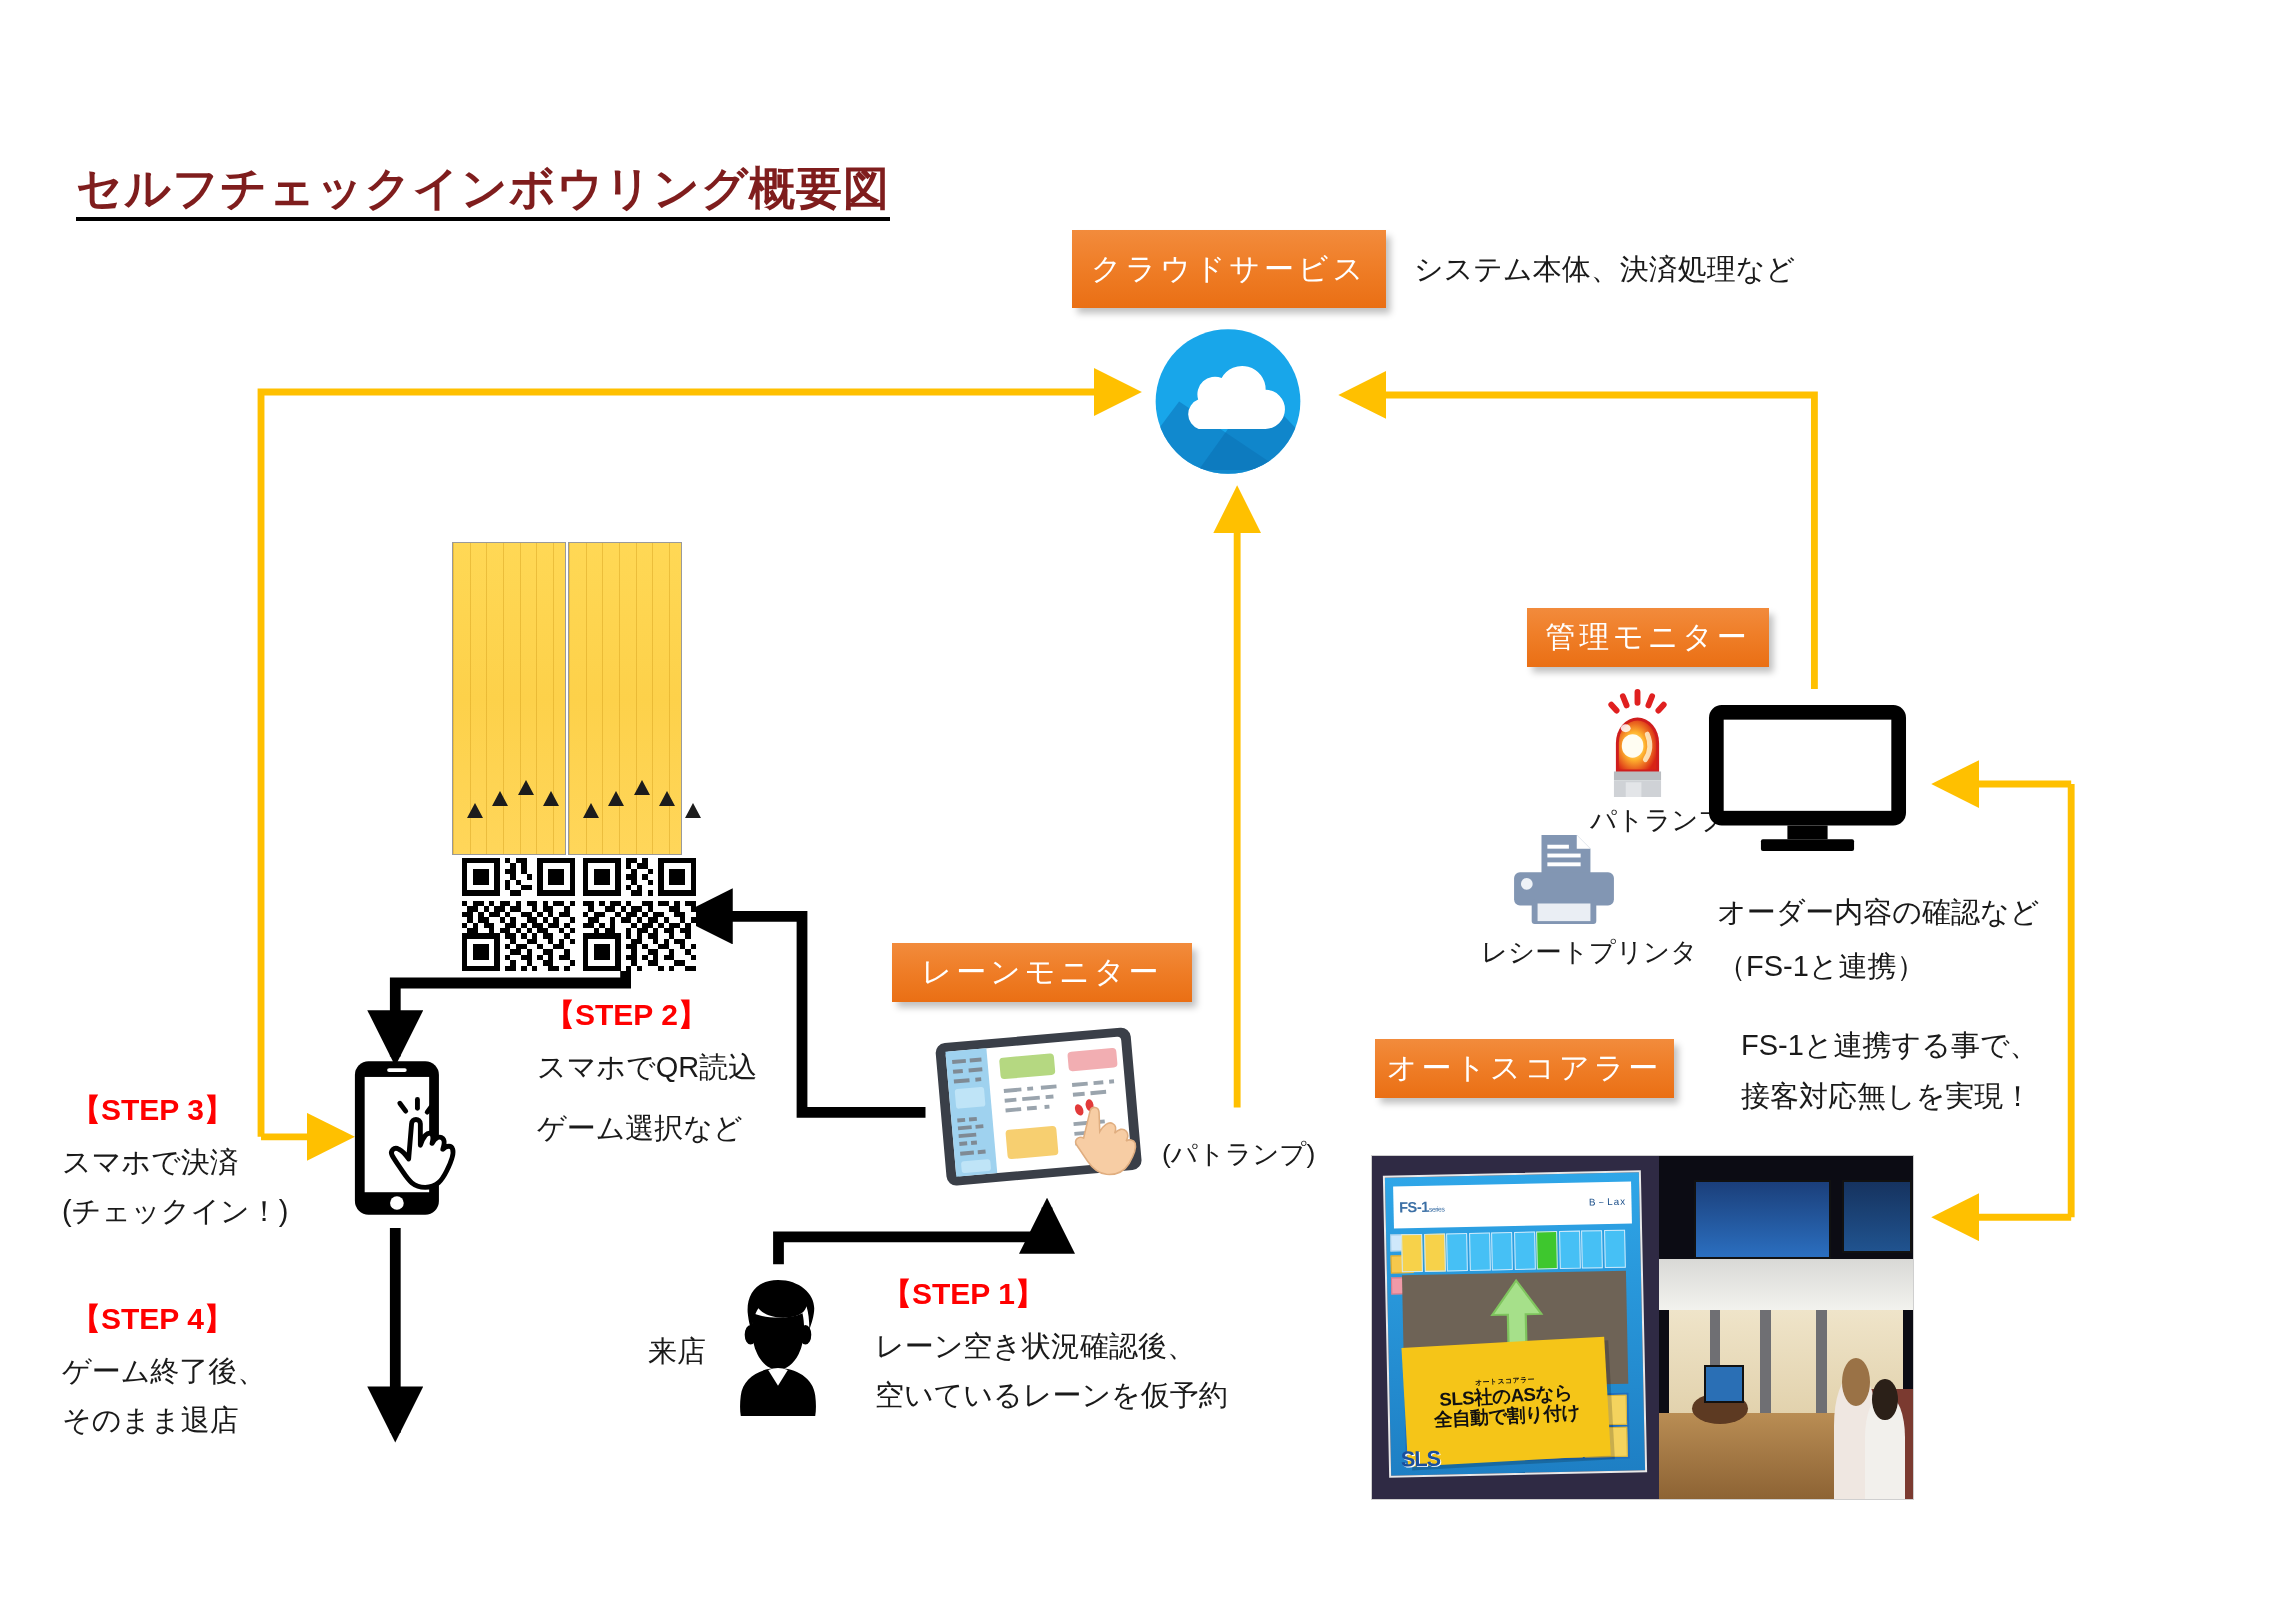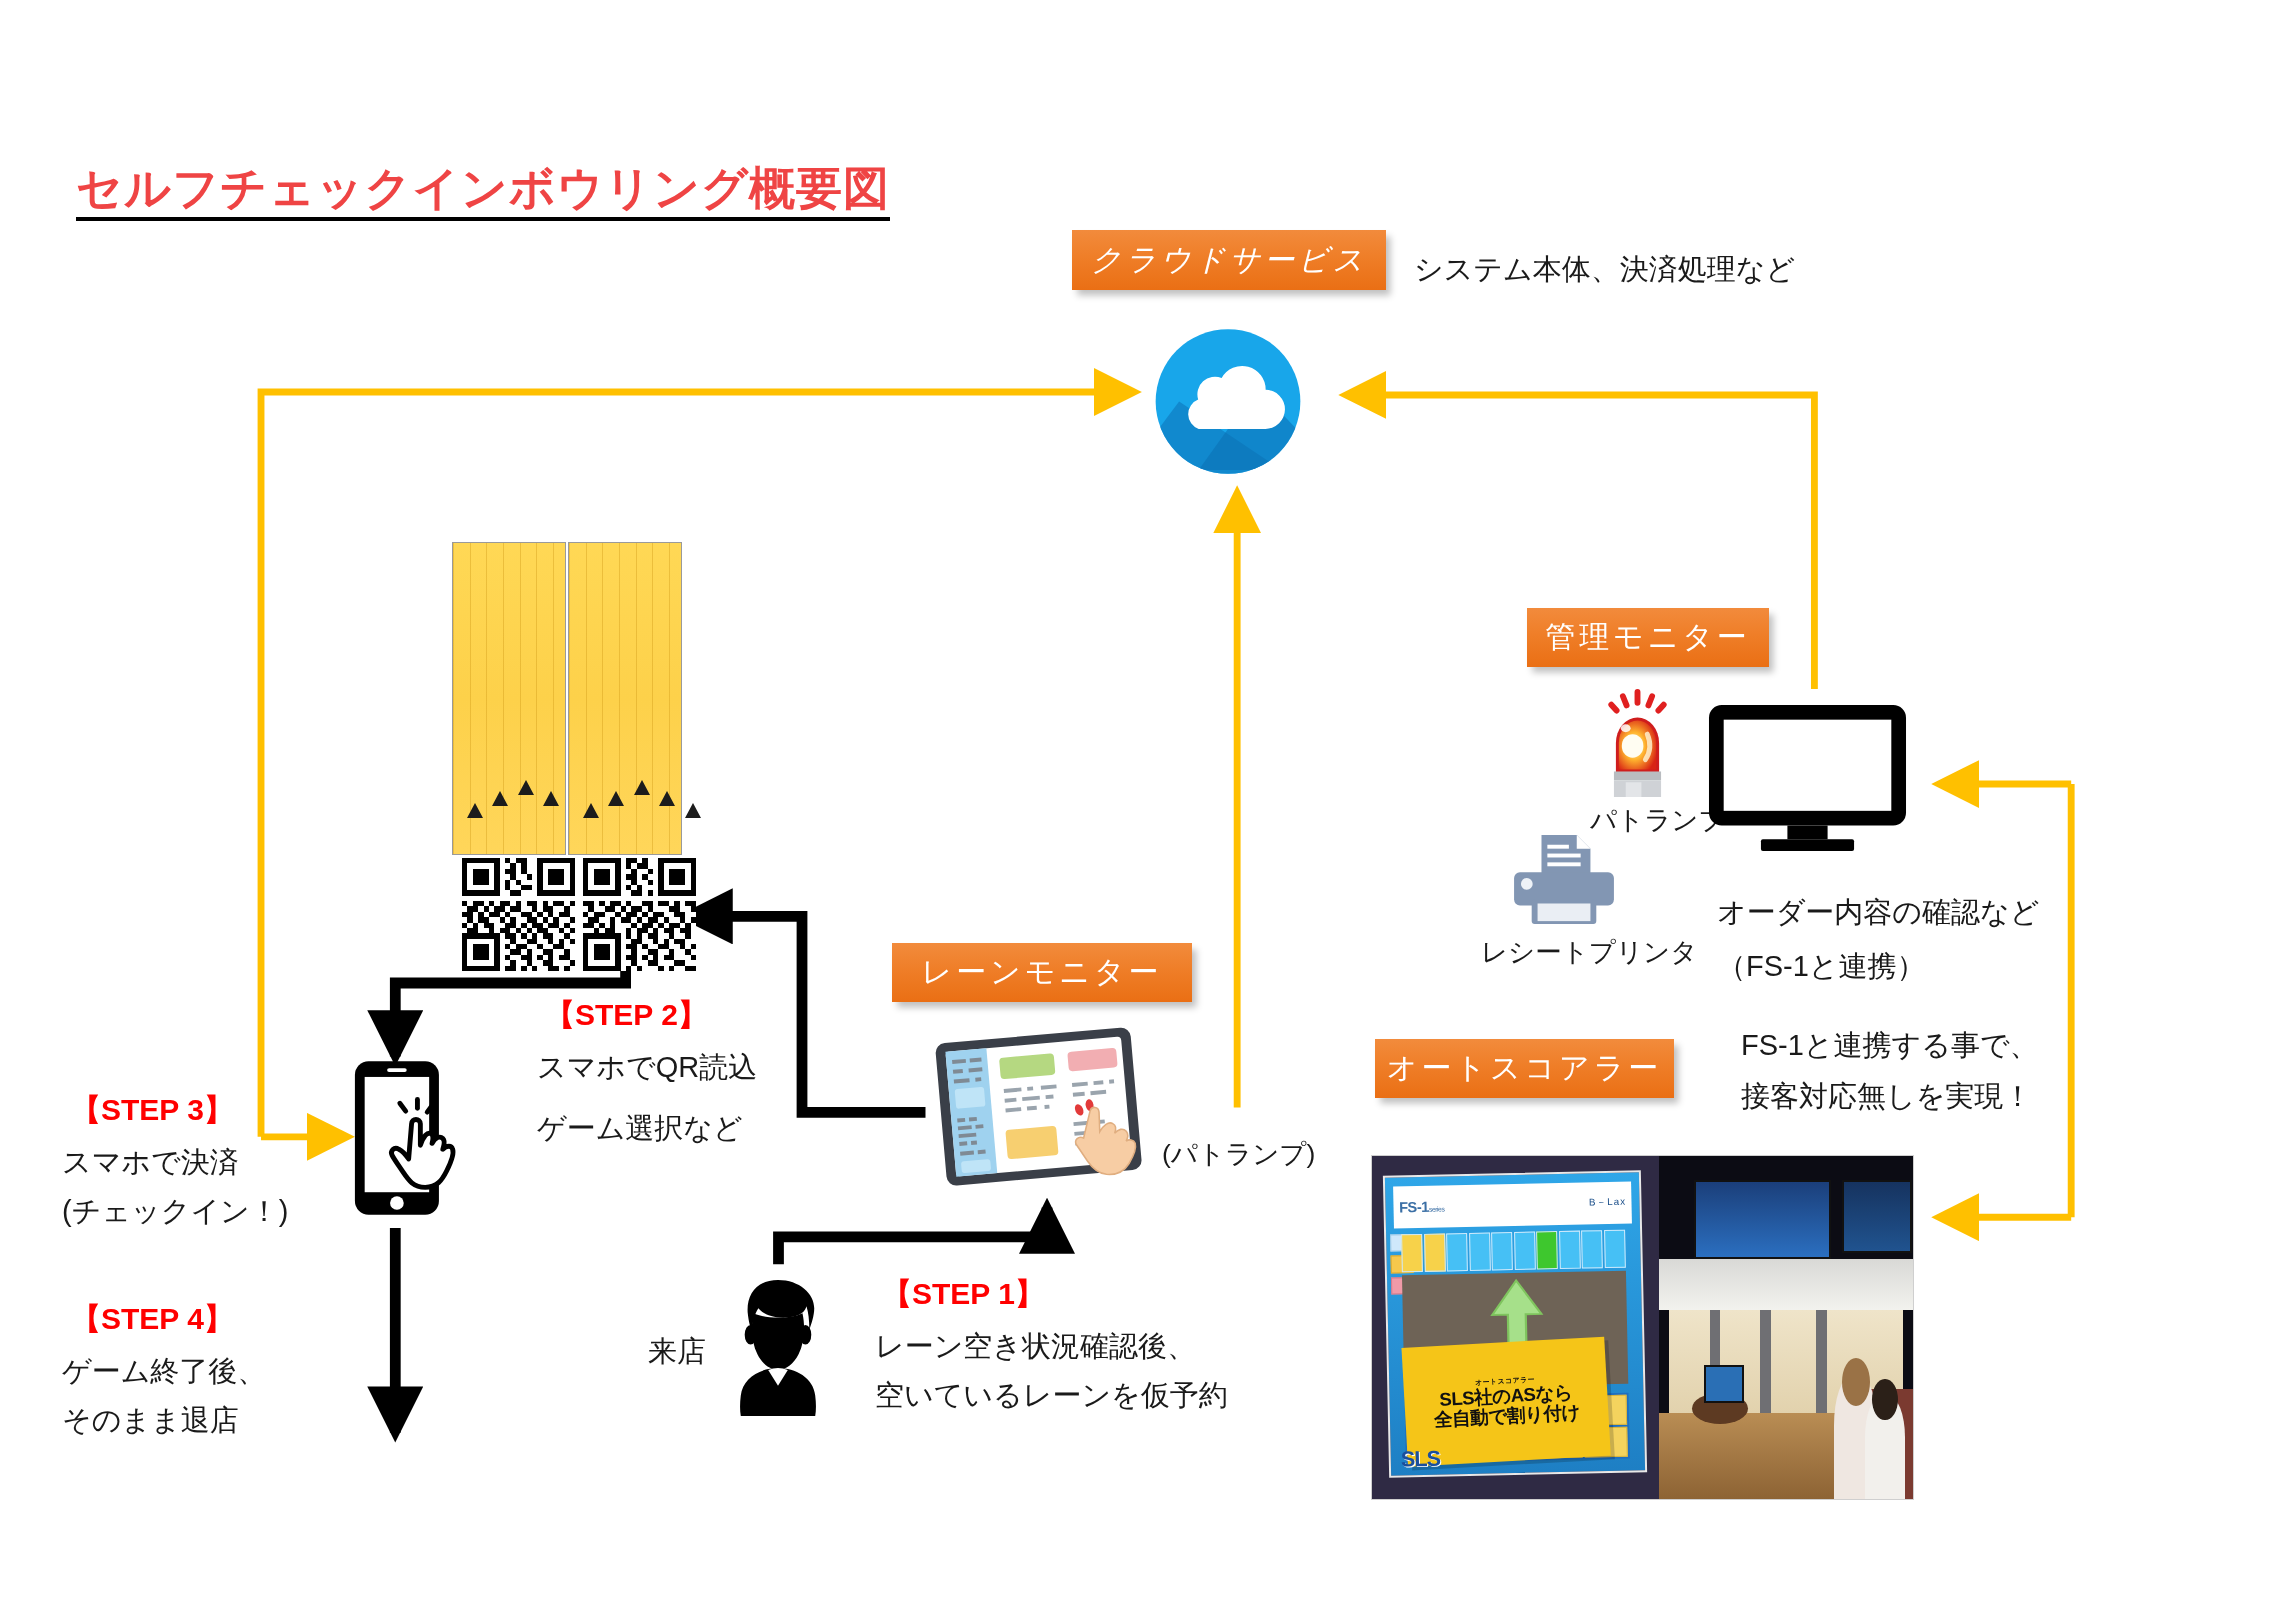--- a/index.html
+++ b/index.html
@@ -16,21 +16,21 @@
     overflow:hidden;
   }
   .abs{position:absolute;}
 
   
   #page-title{
     left:76px; top:163px;
     font-size:46px;
     font-weight:700;
     letter-spacing:1px;
-    color:#ef4444;
+    color:#7f1d1d;
     border-bottom:4.9px solid #000;
     padding-bottom:3.9px;
     line-height:1.1;
     white-space:nowrap;
   }
 
   
   .badge{
     color:#ffffff;
     font-size:30px;
@@ -223,21 +223,21 @@
 
     <g stroke="#000000" stroke-width="11" fill="none">
       <path d="M638,975 L638,1003 L403,1003 L403,1078" marker-end="url(#kArrow)"></path>
     </g>
 
     <g stroke="#000000" stroke-width="11" fill="none">
       <path d="M403,1253 L403,1462" marker-end="url(#kArrow)"></path>
     </g>
   </svg>
 
-  <div class="abs badge" style="left:1072px;top:230px;width:314px;height:60px;font-style:italic;">クラウドサービス</div>
+  <div class="abs badge" style="left:1072px;top:230px;width:314px;height:78px;">クラウドサービス</div>
 
   <div class="abs jtext" style="left:1414px;top:249px;">システム本体、決済処理など</div>
 
   <div class="abs" id="cloud-icon">
     <svg viewBox="0 0 180 160" width="176" height="157" xmlns="http://www.w3.org/2000/svg">
       <defs>
         <clipPath id="ccl">
             <circle cx="90" cy="80" r="74"></circle>
           </clipPath>
       </defs>

